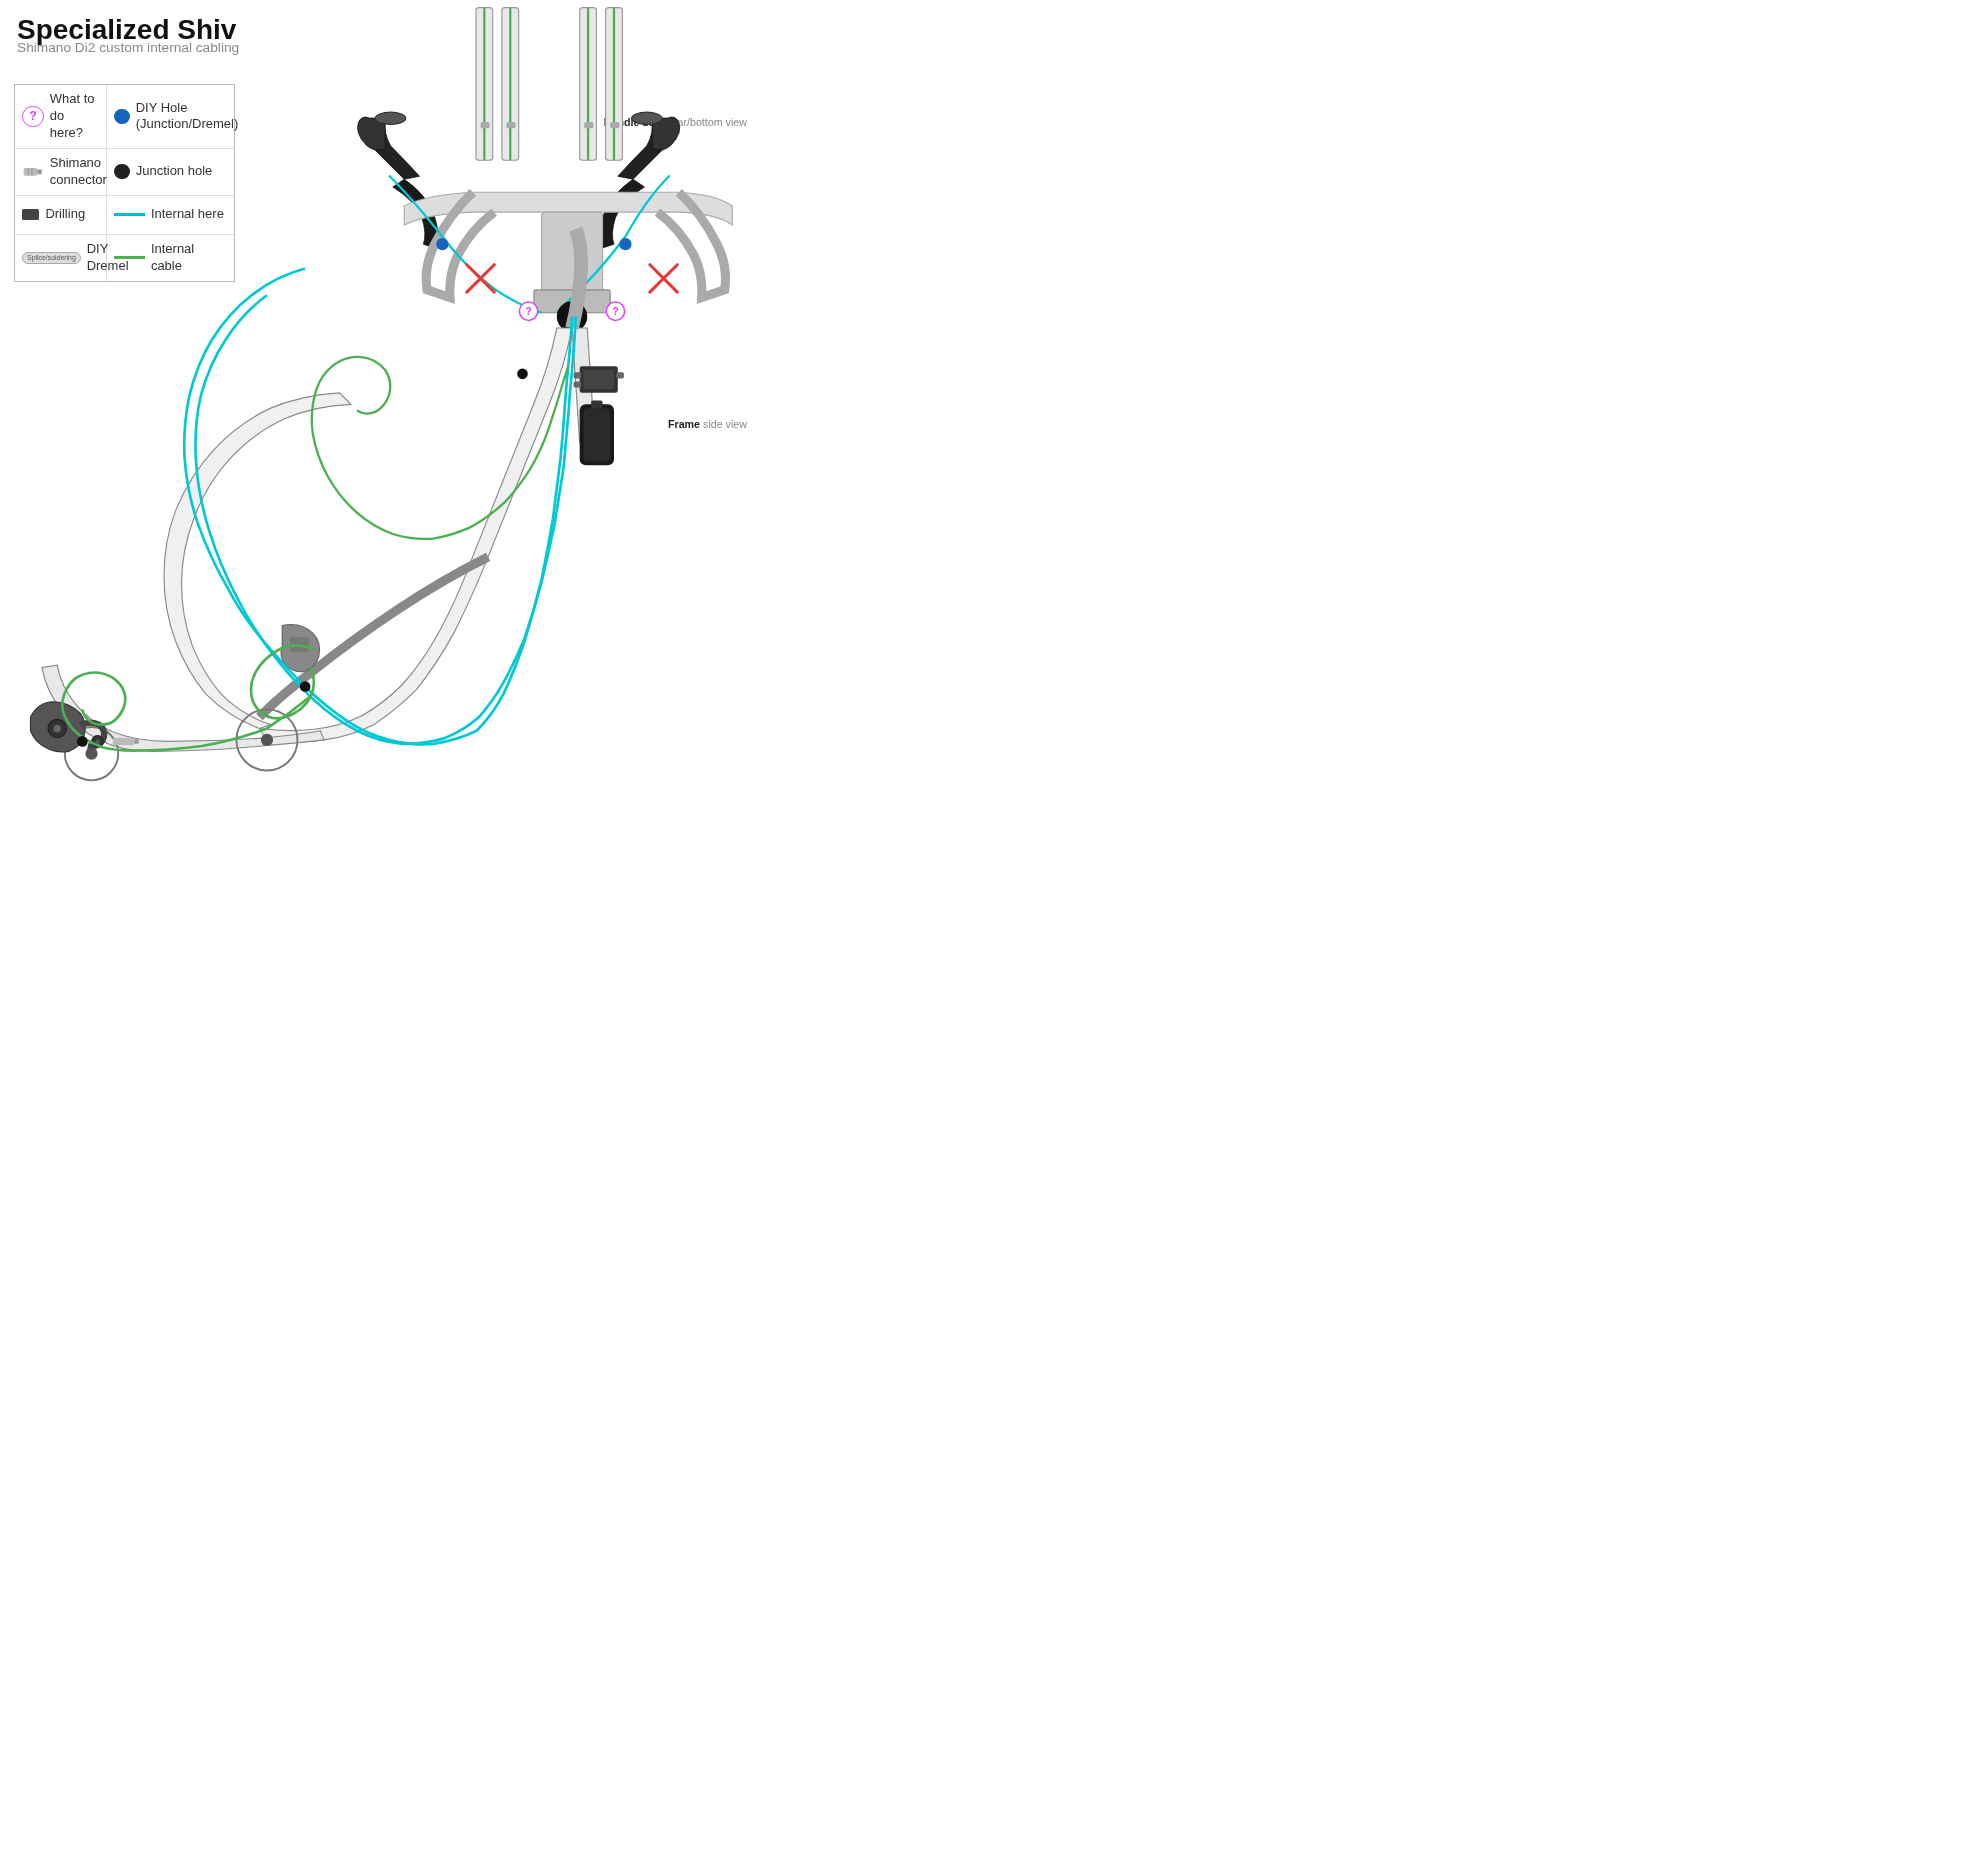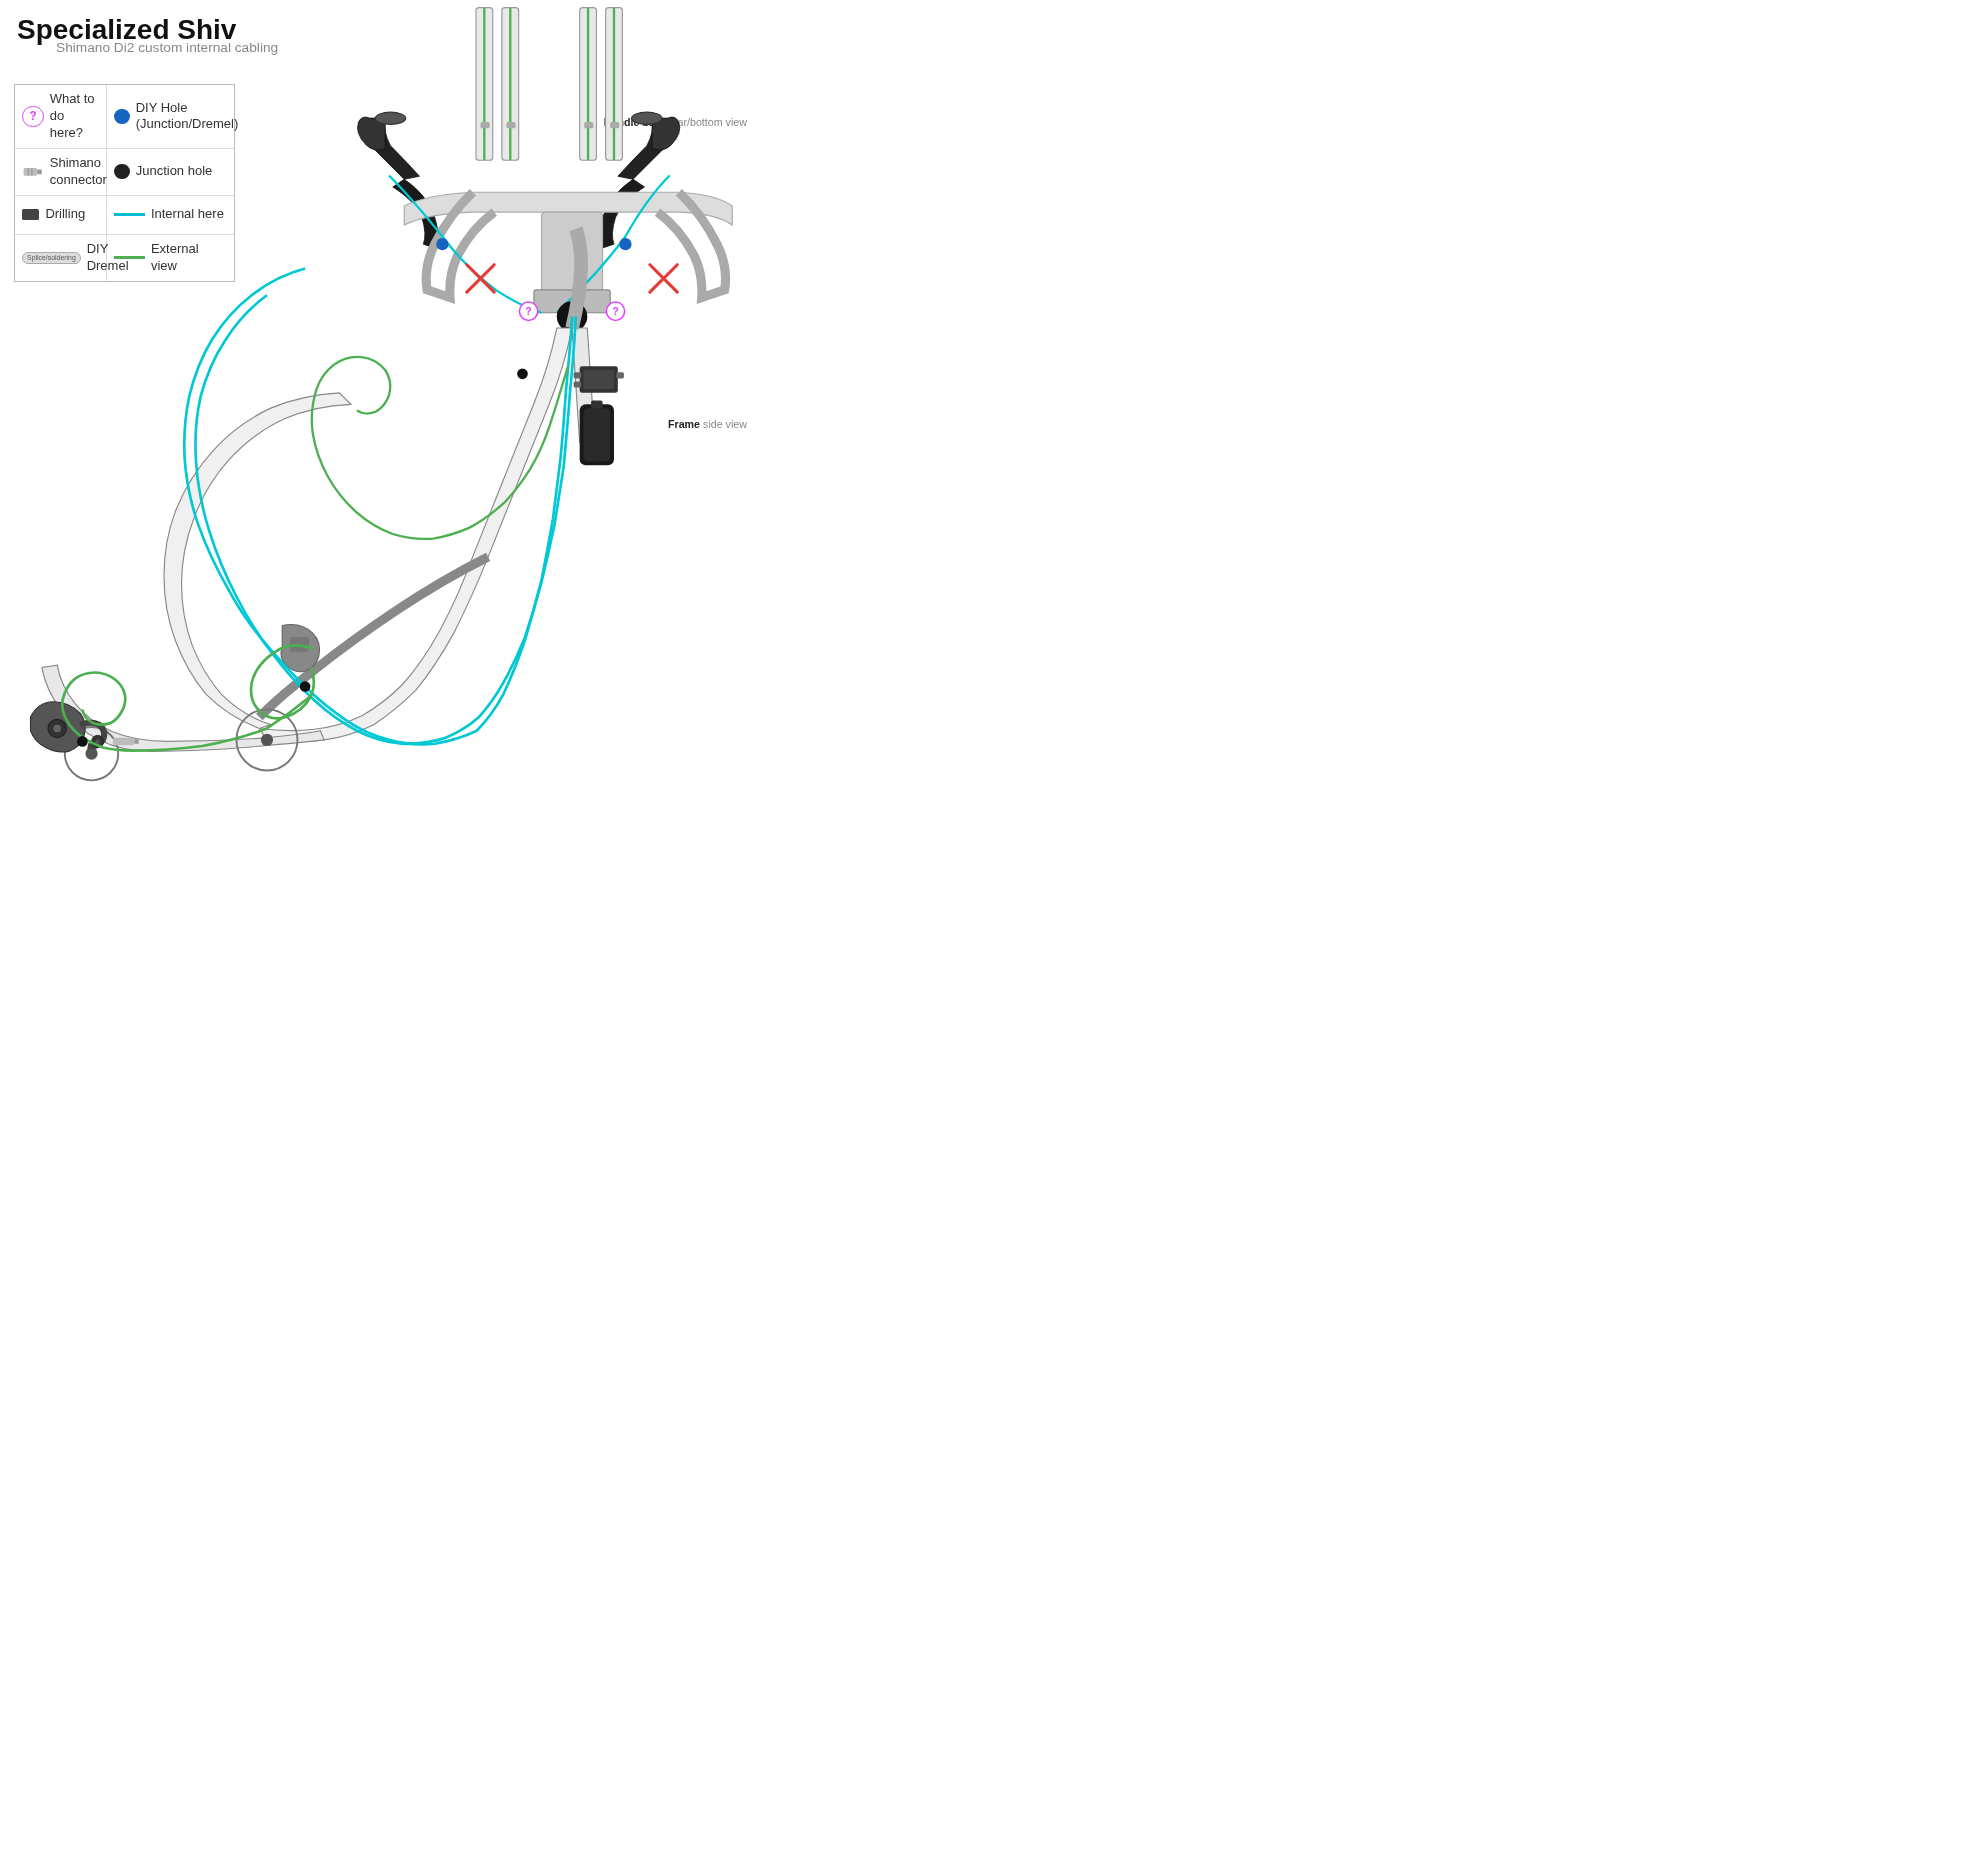--- a/index.html
+++ b/index.html
@@ -19,21 +19,20 @@
       font-weight: bold;
       color: #111;
     }
     .page-subtitle {
       position: absolute;
       top: 40px;
       left: 17px;
       font-size: 13.7px;
       color: #888;
       font-weight: normal;
-      margin-left: 39px;
     }
     .legend-box {
       position: absolute;
       top: 84px;
       left: 13.7px;
       border: 1.1px solid #bbb;
       background: #fff;
       width: 221px;
     }
     .legend-row {
@@ -217,21 +216,21 @@
     <div class="legend-cell">
       <div class="legend-icon">
         <span class="icon-splice">Splice/soldering</span>
       </div>
       <div class="legend-text">DIY Dremel</div>
     </div>
     <div class="legend-cell">
       <div class="legend-icon">
         <div class="icon-external-cable"></div>
       </div>
-      <div class="legend-text">External view</div>
+      <div class="legend-text">Internal cable</div>
     </div>
   </div>
 </div>
 
 <div class="label-handlebars"><strong>Handle bars</strong> <span style="color:#888;font-weight:normal">rear/bottom view</span></div>
 
 <div class="label-frame"><strong>Frame</strong> <span style="color:#888;font-weight:normal">side view</span></div>
 
 <div class="diagram-container">
   <svg width="839" height="801" viewBox="0 0 1100 1050" xmlns="http://www.w3.org/2000/svg">

